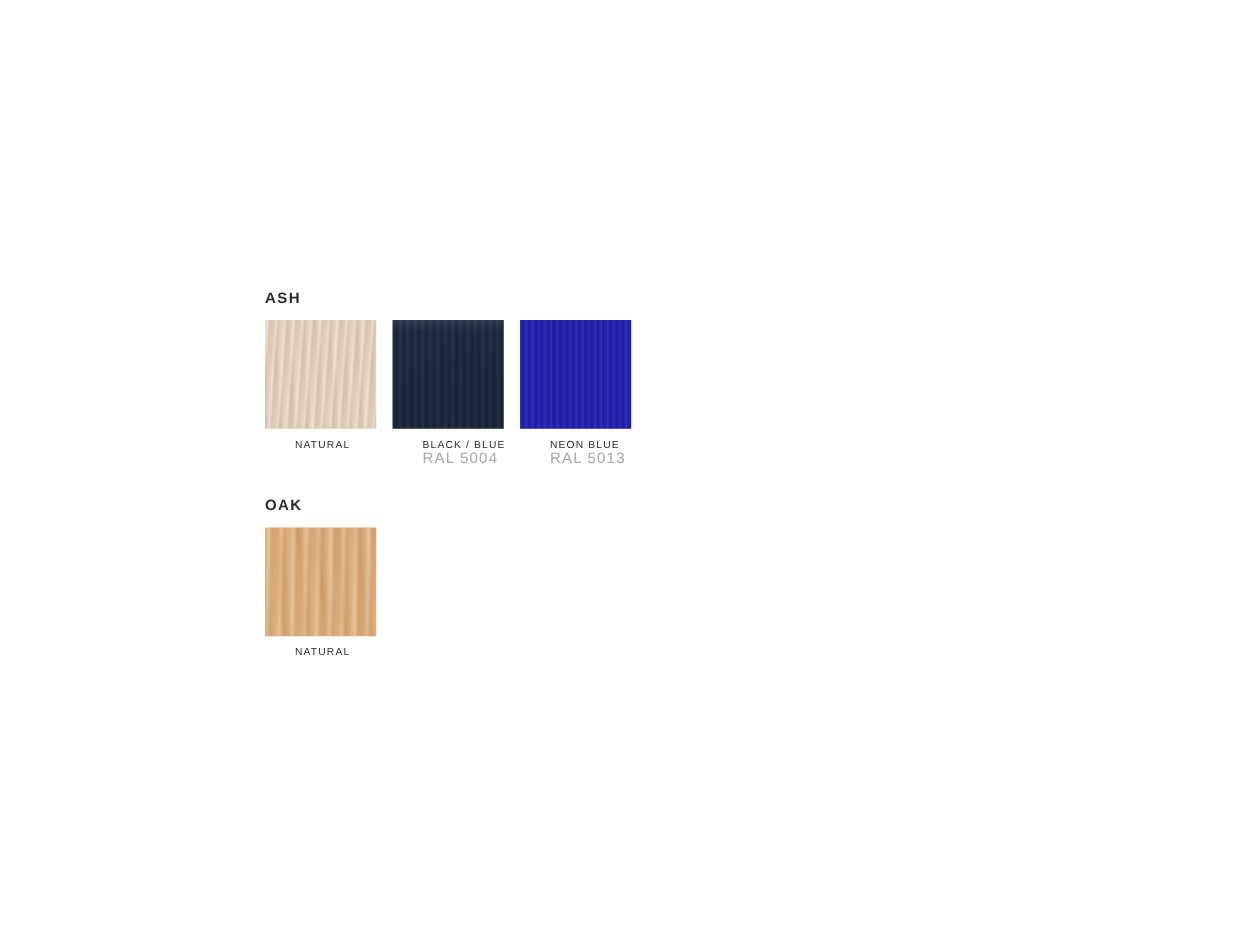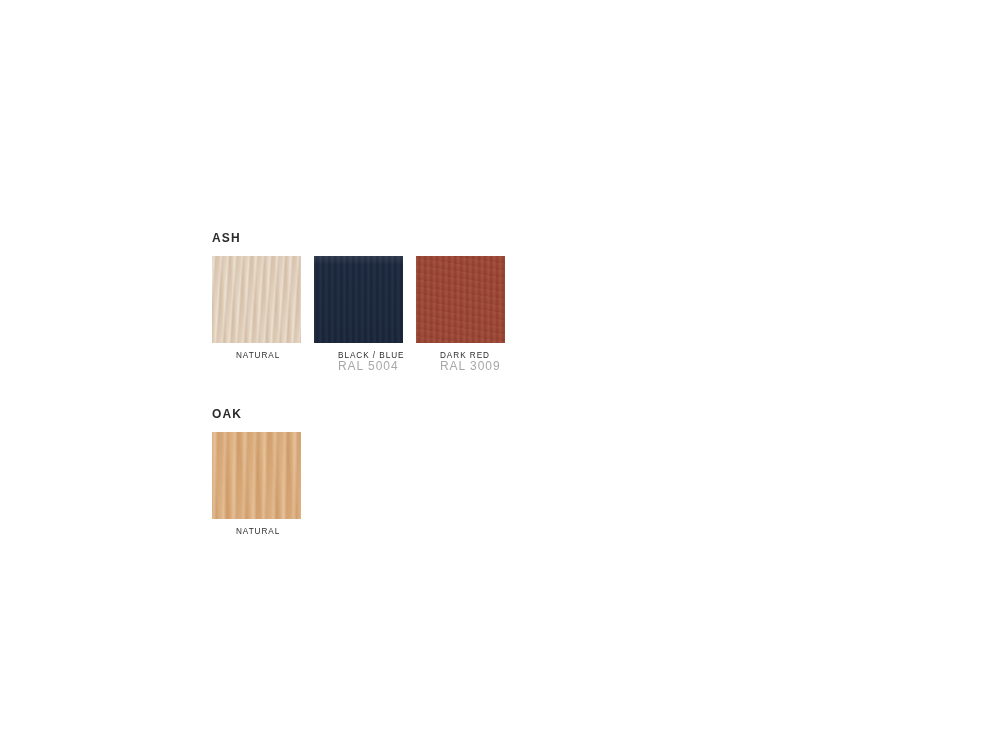--- a/index.html
+++ b/index.html
@@ -20,21 +20,21 @@
     position: absolute;
     left: 212px;
     top: 232px;
     width: 620px;
   }
 
   .group {
     margin: 0;
   }
   .group + .group {
-    margin-top: 36px;
+    margin-top: 26px;
   }
 
   .group-title {
     font-size: 12px;
     letter-spacing: 1.15px;
     font-weight: bold;
     color: #2b2b2b;
     text-transform: uppercase;
     line-height: 12px;
     margin: 0 0 12px 0;
@@ -189,26 +189,26 @@
         <div class="swatch-cell">
           <div class="swatch-chip" style="background-color: rgb(28, 42, 64);">
             <div class="grain grain-dark"></div>
           </div>
           <div class="swatch-caption">
             <span class="swatch-name">BLACK / BLUE</span>
             <span class="swatch-code">RAL 5004</span>
           </div>
         </div>
         <div class="swatch-cell">
-          <div class="swatch-chip" style="background-color: rgb(158, 69, 51);">
-            <div class="grain grain-darkred"></div>
-          </div>
-          <div class="swatch-caption">
-            <span class="swatch-name">DARK RED</span>
-            <span class="swatch-code">RAL 3009</span>
+          <div class="swatch-chip" style="background-color: rgb(33, 33, 181);">
+            <div class="grain grain-neon"></div>
+          </div>
+          <div class="swatch-caption">
+            <span class="swatch-name">NEON BLUE</span>
+            <span class="swatch-code">RAL 5013</span>
           </div>
         </div>
       </div>
     </div>
     <div class="group">
       <div class="group-title">OAK</div>
       <div class="swatch-row">
         <div class="swatch-cell">
           <div class="swatch-chip" style="background-color: rgb(217, 168, 118);">
             <div class="grain grain-oak-natural"></div>

